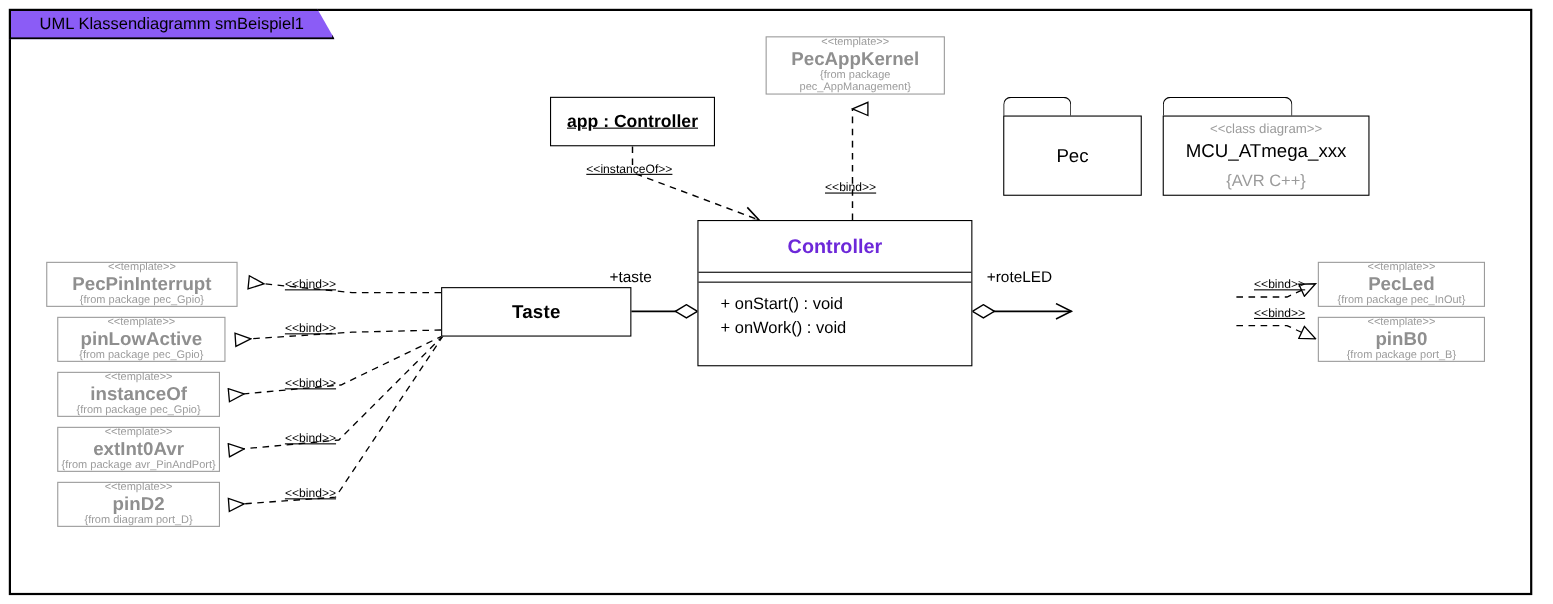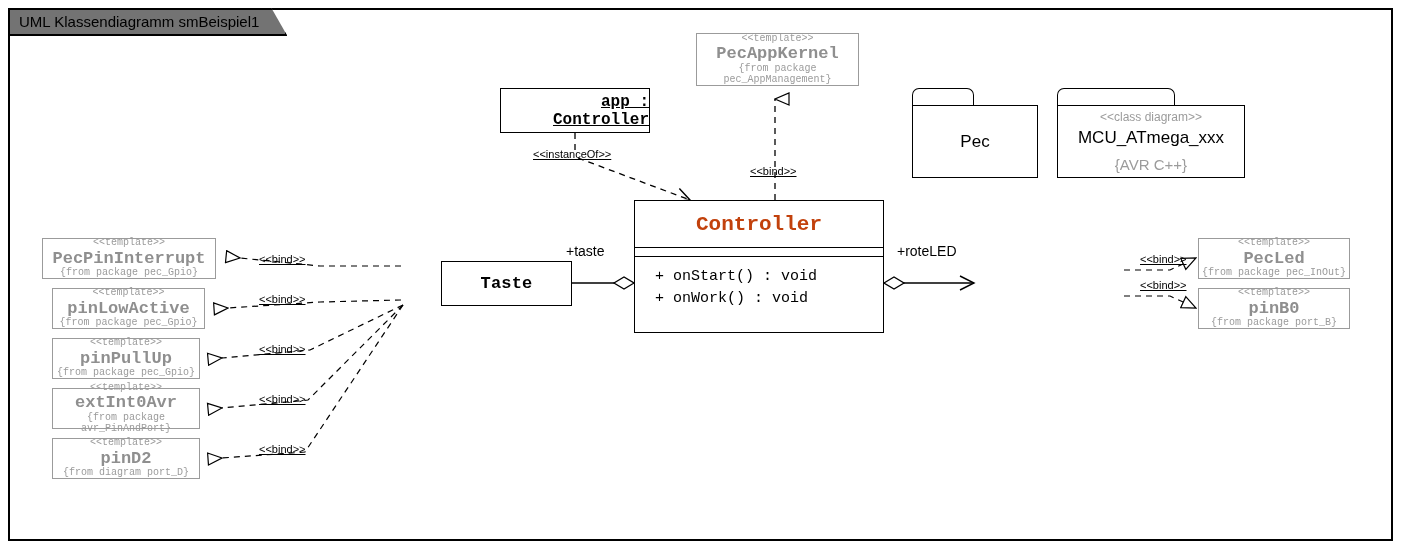--- a/index.html
+++ b/index.html
@@ -12,31 +12,31 @@
   #canvas{position:absolute;left:0;top:0;width:1412px;height:549px;}
 
   
   .frame{
     position:absolute;left:8px;top:8px;width:1385px;height:533px;
     border:2px solid #000;box-sizing:border-box;background:transparent;
   }
   .frame-tab{
     position:absolute;left:8px;top:8px;height:28px;
     border:2px solid #000;border-bottom:2px solid #000;
-    box-sizing:border-box;background:#737373;
-    padding:0 26px 0 9px;line-height:24px;
+    box-sizing:border-box;background:#8b5cf6;
+    padding:0 26px 0 26px;line-height:24px;
     font-size:15px;color:#000;white-space:nowrap;
     clip-path:polygon(0 0, calc(100% - 16px) 0, 100% 100%, 0 100%);
   }
 
   
   svg.links{position:absolute;left:0;top:0;width:1412px;height:549px;pointer-events:none;}
 
   
-  .node{position:absolute;box-sizing:border-box;background:#fff;font-family:Liberation Mono, monospace;}
+  .node{position:absolute;box-sizing:border-box;background:#fff;}
 
   .cls{
     border:1.6px solid #000;display:flex;align-items:center;justify-content:center;
   }
   .cls .nm{font-weight:bold;font-size:17px;color:#000;letter-spacing:.2px;}
 
   
   .inst{border:1.6px solid #000;display:flex;align-items:center;justify-content:center;}
   .inst .nm{font-weight:bold;font-size:16px;color:#000;text-decoration:underline;}
 
@@ -46,21 +46,21 @@
     align-items:center;justify-content:center;color:#8a8a8a;text-align:center;
     line-height:1.05;
   }
   .tpl .stereo{font-size:10px;color:#9b9b9b;}
   .tpl .nm{font-size:17px;font-weight:bold;color:#8f8f8f;margin:1px 0 1px;}
   .tpl .pkg{font-size:10px;color:#9b9b9b;}
 
   
   .cls3{border:1.6px solid #000;display:flex;flex-direction:column;}
   .cls3 .hdr{flex:0 0 46px;display:flex;align-items:center;justify-content:center;
-             font-weight:bold;font-size:21px;color:#c2410c;}
+             font-weight:bold;font-size:18px;color:#6d28d9;}
   .cls3 .sep{height:0;border-top:1.6px solid #000;}
   .cls3 .attrs{flex:0 0 8px;}
   .cls3 .ops{flex:1 1 auto;padding:9px 0 0 20px;font-size:15px;color:#000;line-height:1.45;}
 
   
   .pkgbox{position:absolute;}
   .pkgbox .tab{
     position:absolute;left:0;top:0;height:18px;box-sizing:border-box;
     border:1.5px solid #000;border-bottom:none;border-top-left-radius:7px;border-top-right-radius:7px;
     background:#fff;
@@ -172,40 +172,40 @@
     <div class="hdr">Controller</div>
     <div class="sep"></div>
     <div class="attrs"></div>
     <div class="sep"></div>
     <div class="ops">
       <div>+ onStart() : void</div>
       <div>+ onWork() : void</div>
     </div>
   </div>
 
-  <div class="node cls" style="left:401px;top:261px;width:131px;height:45px;margin-left:40px;">
+  <div class="node cls" style="left:401px;top:261px;width:173px;height:45px;">
     <div class="nm">Taste</div>
   </div>
 
 
   <div class="node tpl" style="left:42px;top:238px;width:174px;height:41px;">
     <div class="stereo">&lt;&lt;template&gt;&gt;</div>
     <div class="nm">PecPinInterrupt</div>
     <div class="pkg">{from package pec_Gpio}</div>
   </div>
 
   <div class="node tpl" style="left:52px;top:288px;width:153px;height:41px;">
     <div class="stereo">&lt;&lt;template&gt;&gt;</div>
     <div class="nm">pinLowActive</div>
     <div class="pkg">{from package pec_Gpio}</div>
   </div>
 
   <div class="node tpl" style="left:52px;top:338px;width:148px;height:41px;">
     <div class="stereo">&lt;&lt;template&gt;&gt;</div>
-    <div class="nm">pinPullUp</div>
+    <div class="nm">instanceOf</div>
     <div class="pkg">{from package pec_Gpio}</div>
   </div>
 
   <div class="node tpl" style="left:52px;top:388px;width:148px;height:41px;">
     <div class="stereo">&lt;&lt;template&gt;&gt;</div>
     <div class="nm">extInt0Avr</div>
     <div class="pkg">{from package avr_PinAndPort}</div>
   </div>
 
   <div class="node tpl" style="left:52px;top:438px;width:148px;height:41px;">
@@ -239,21 +239,21 @@
       <div class="pstereo">&lt;&lt;class diagram&gt;&gt;</div>
       <div class="ptitle">MCU_ATmega_xxx</div>
       <div class="pnote">{AVR C++}</div>
     </div>
   </div>
 
   <div class="slabel" style="left:533px;top:148px;">&lt;&lt;instanceOf&gt;&gt;</div>
 
   <div class="slabel" style="left:750px;top:165px;">&lt;&lt;bind&gt;&gt;</div>
 
-  <div class="elabel" style="left:566px;top:243px;">+taste</div>
+  <div class="elabel" style="left:554px;top:243px;">+taste</div>
 
   <div class="elabel" style="left:897px;top:243px;">+roteLED</div>
 
   <div class="slabel" style="left:259px;top:253px;">&lt;&lt;bind&gt;&gt;</div>
   <div class="slabel" style="left:259px;top:293px;">&lt;&lt;bind&gt;&gt;</div>
   <div class="slabel" style="left:259px;top:343px;">&lt;&lt;bind&gt;&gt;</div>
   <div class="slabel" style="left:259px;top:393px;">&lt;&lt;bind&gt;&gt;</div>
   <div class="slabel" style="left:259px;top:443px;">&lt;&lt;bind&gt;&gt;</div>
 
   <div class="slabel" style="left:1140px;top:253px;">&lt;&lt;bind&gt;&gt;</div>

